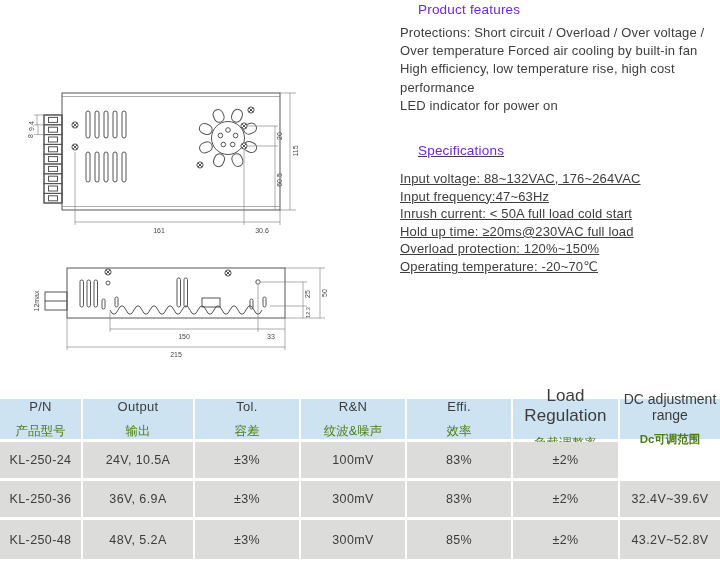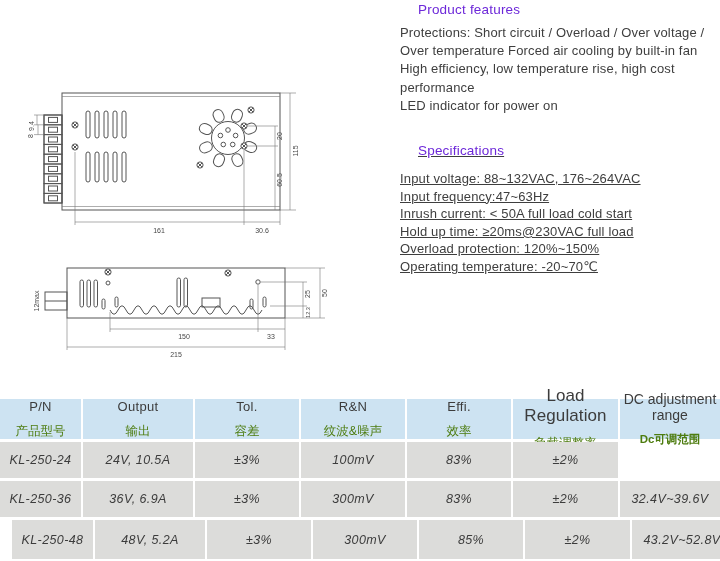--- a/index.html
+++ b/index.html
@@ -20,31 +20,31 @@
   .dw-top{left:28px;top:86px;}
   .dw-side{left:18px;top:240px;}
   svg .ln{stroke:#555;fill:none;stroke-width:1;}
   svg .thin{stroke:#777;fill:none;stroke-width:.6;}
   svg .dimtxt{font-family:"Liberation Sans","DejaVu Sans",sans-serif;font-size:7px;fill:#474747;}
   svg .dimtxt-s{font-family:"Liberation Sans","DejaVu Sans",sans-serif;font-size:5.6px;fill:#474747;}
   svg .wfill{fill:#fff;}
   
   .ps-table{position:absolute;left:0;top:399px;width:720px;}
   .t-row{display:grid;grid-template-columns:81px 110px 104px 104px 104px 105px 100px;column-gap:2px;margin-bottom:3px;}
-  .t-row:last-child{margin-bottom:0;padding-left:12px;}
+  .t-row:last-child{margin-bottom:0;}
   .t-cell{display:flex;flex-direction:column;align-items:center;justify-content:center;text-align:center;}
   .t-head .t-cell{background:#cde3f2;height:40px;}
   .t-body .t-cell{background:#dcdcda;height:36px;}
   .t-row.last .t-cell{height:39px;}
   .h-en{font-size:13px;letter-spacing:.3px;color:#3c3c3c;}
   .h-en.semi{font-size:17px;letter-spacing:.1px;}
   .h-en.tight{font-size:14px;letter-spacing:0;}
   .h-zh{font-size:12.5px;color:#4d7c0f;margin-top:9px;}
   .h-zh.tight{font-size:11.5px;font-weight:bold;}
-  .c-val{font-size:12.5px;letter-spacing:.4px;color:#3c3c3c;font-style:italic;}
+  .c-val{font-size:12.5px;letter-spacing:.4px;color:#3c3c3c;}
 </style>
 </head>
 <body>
 
 <div class="page">
 
   <div class="drawing dw-top">
     <svg width="292" height="152" viewBox="0 0 292 152">
       <defs>
         <g id="screw">

